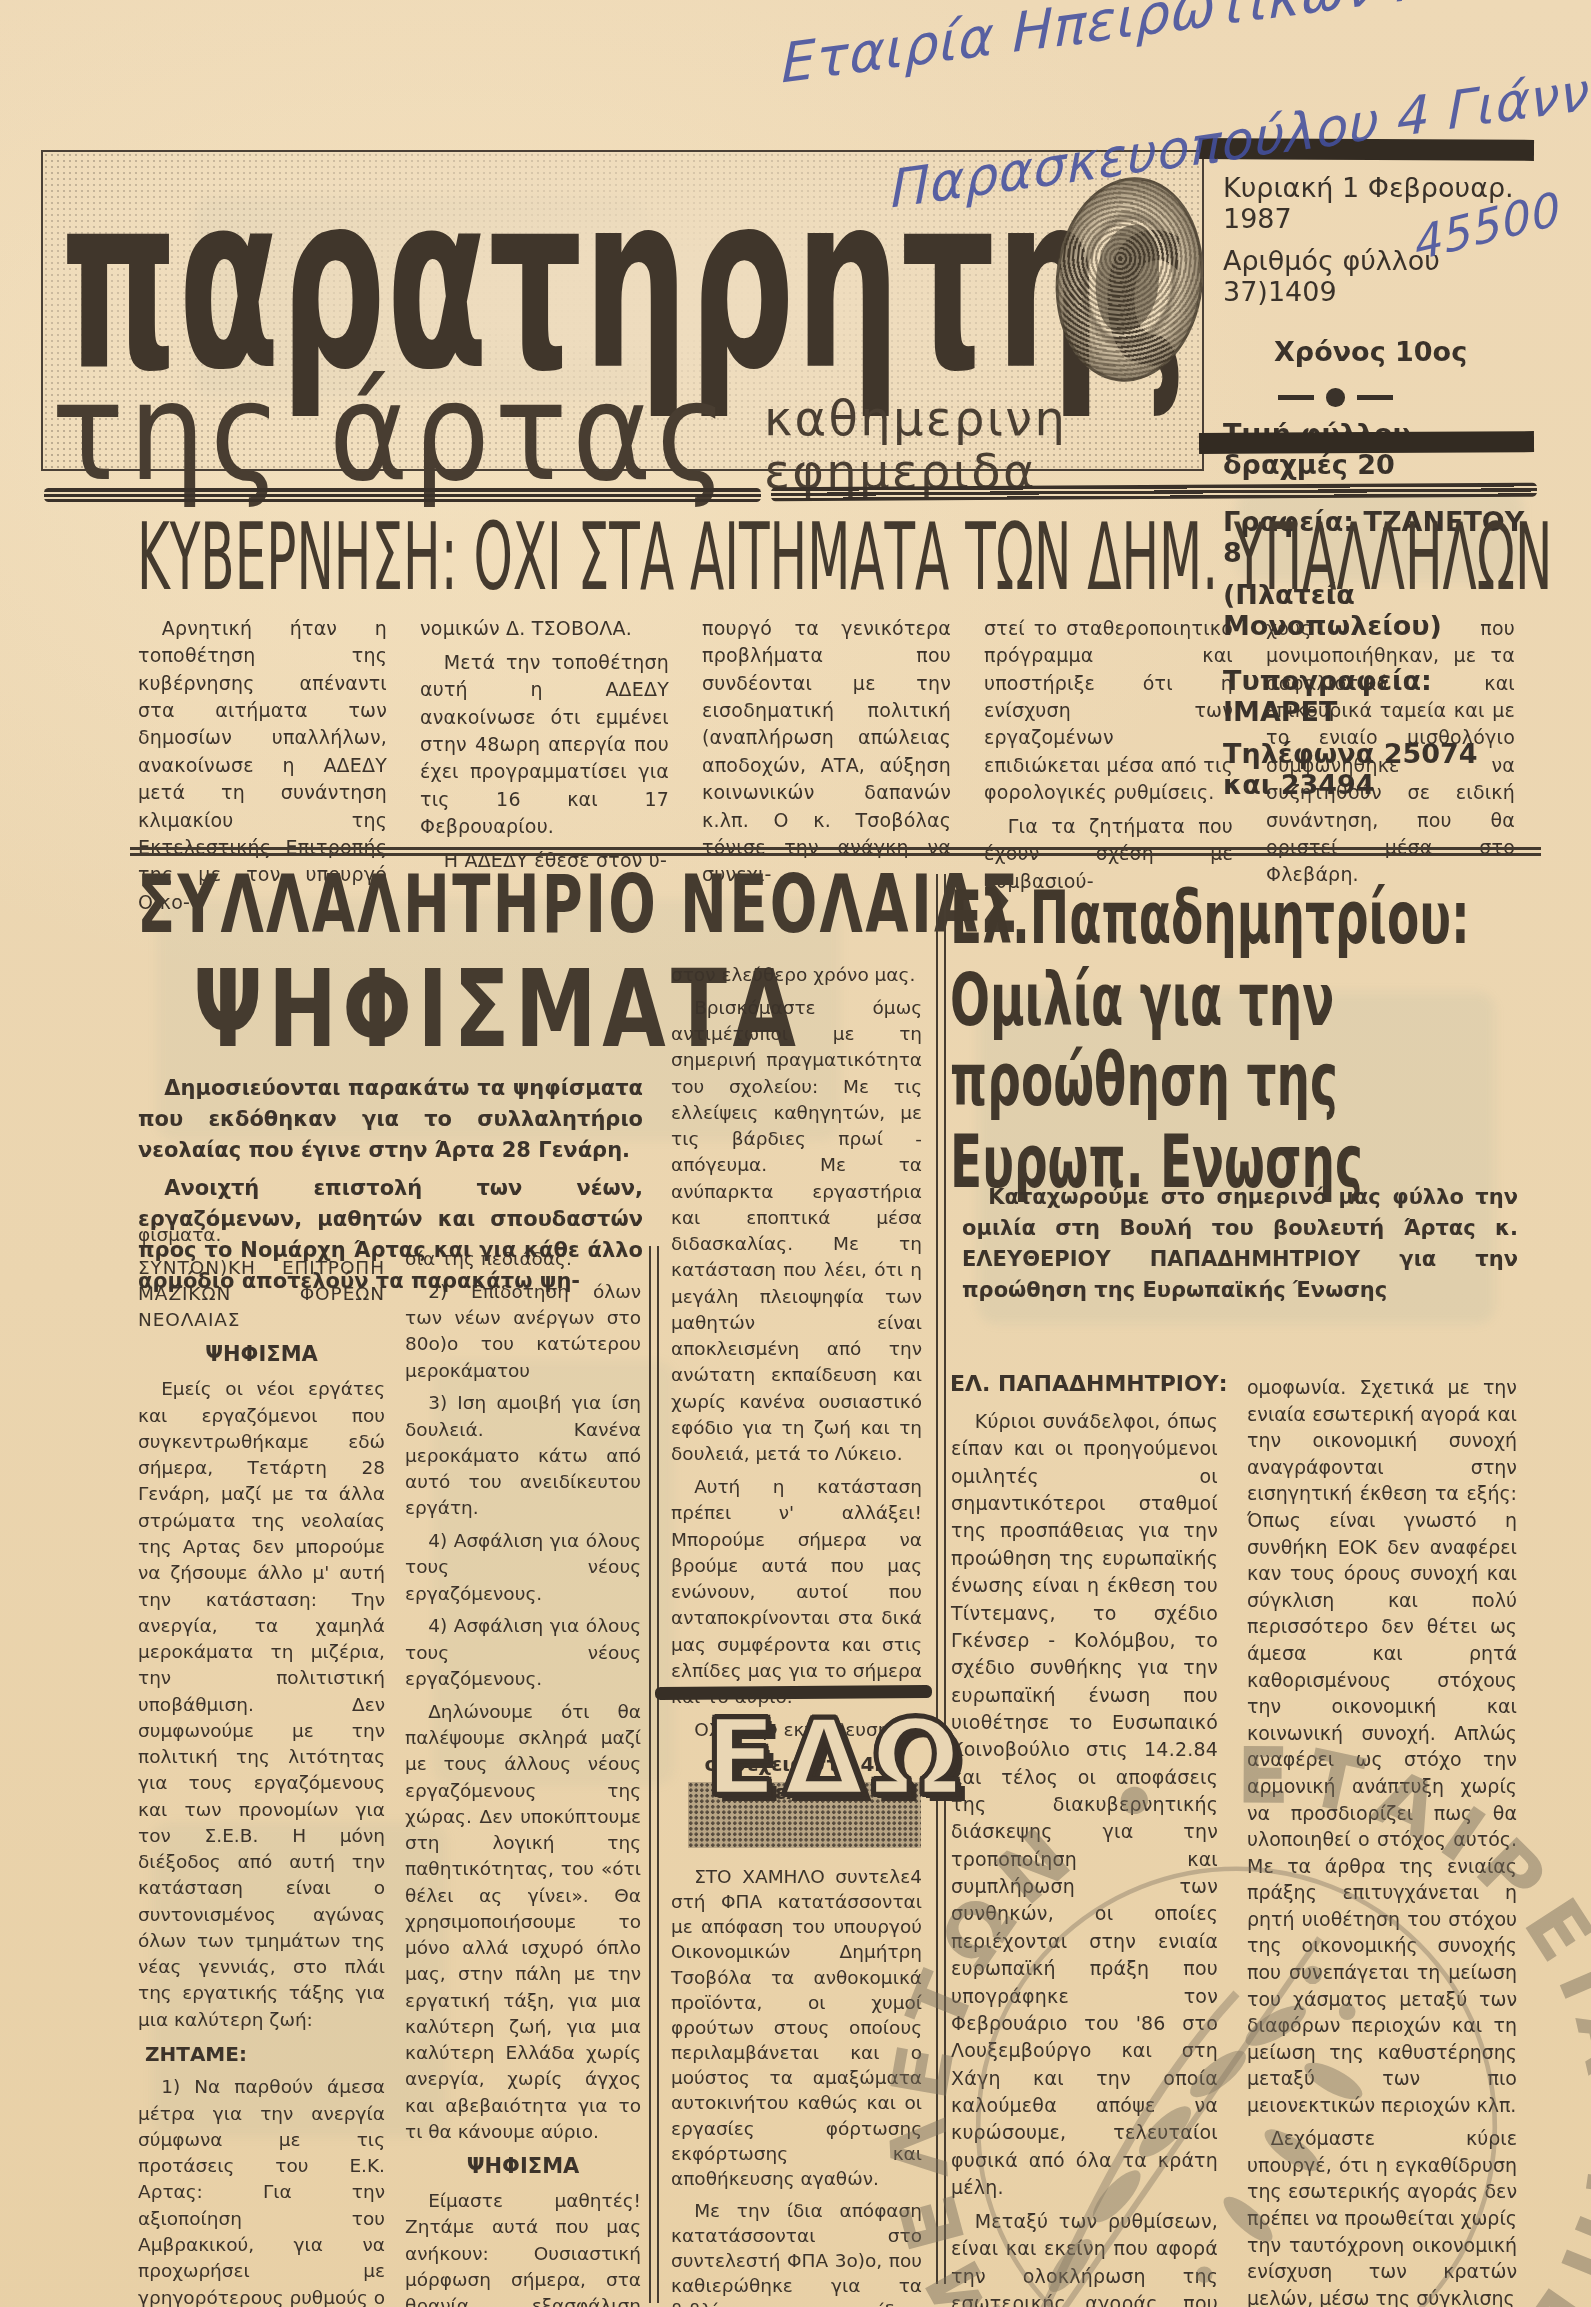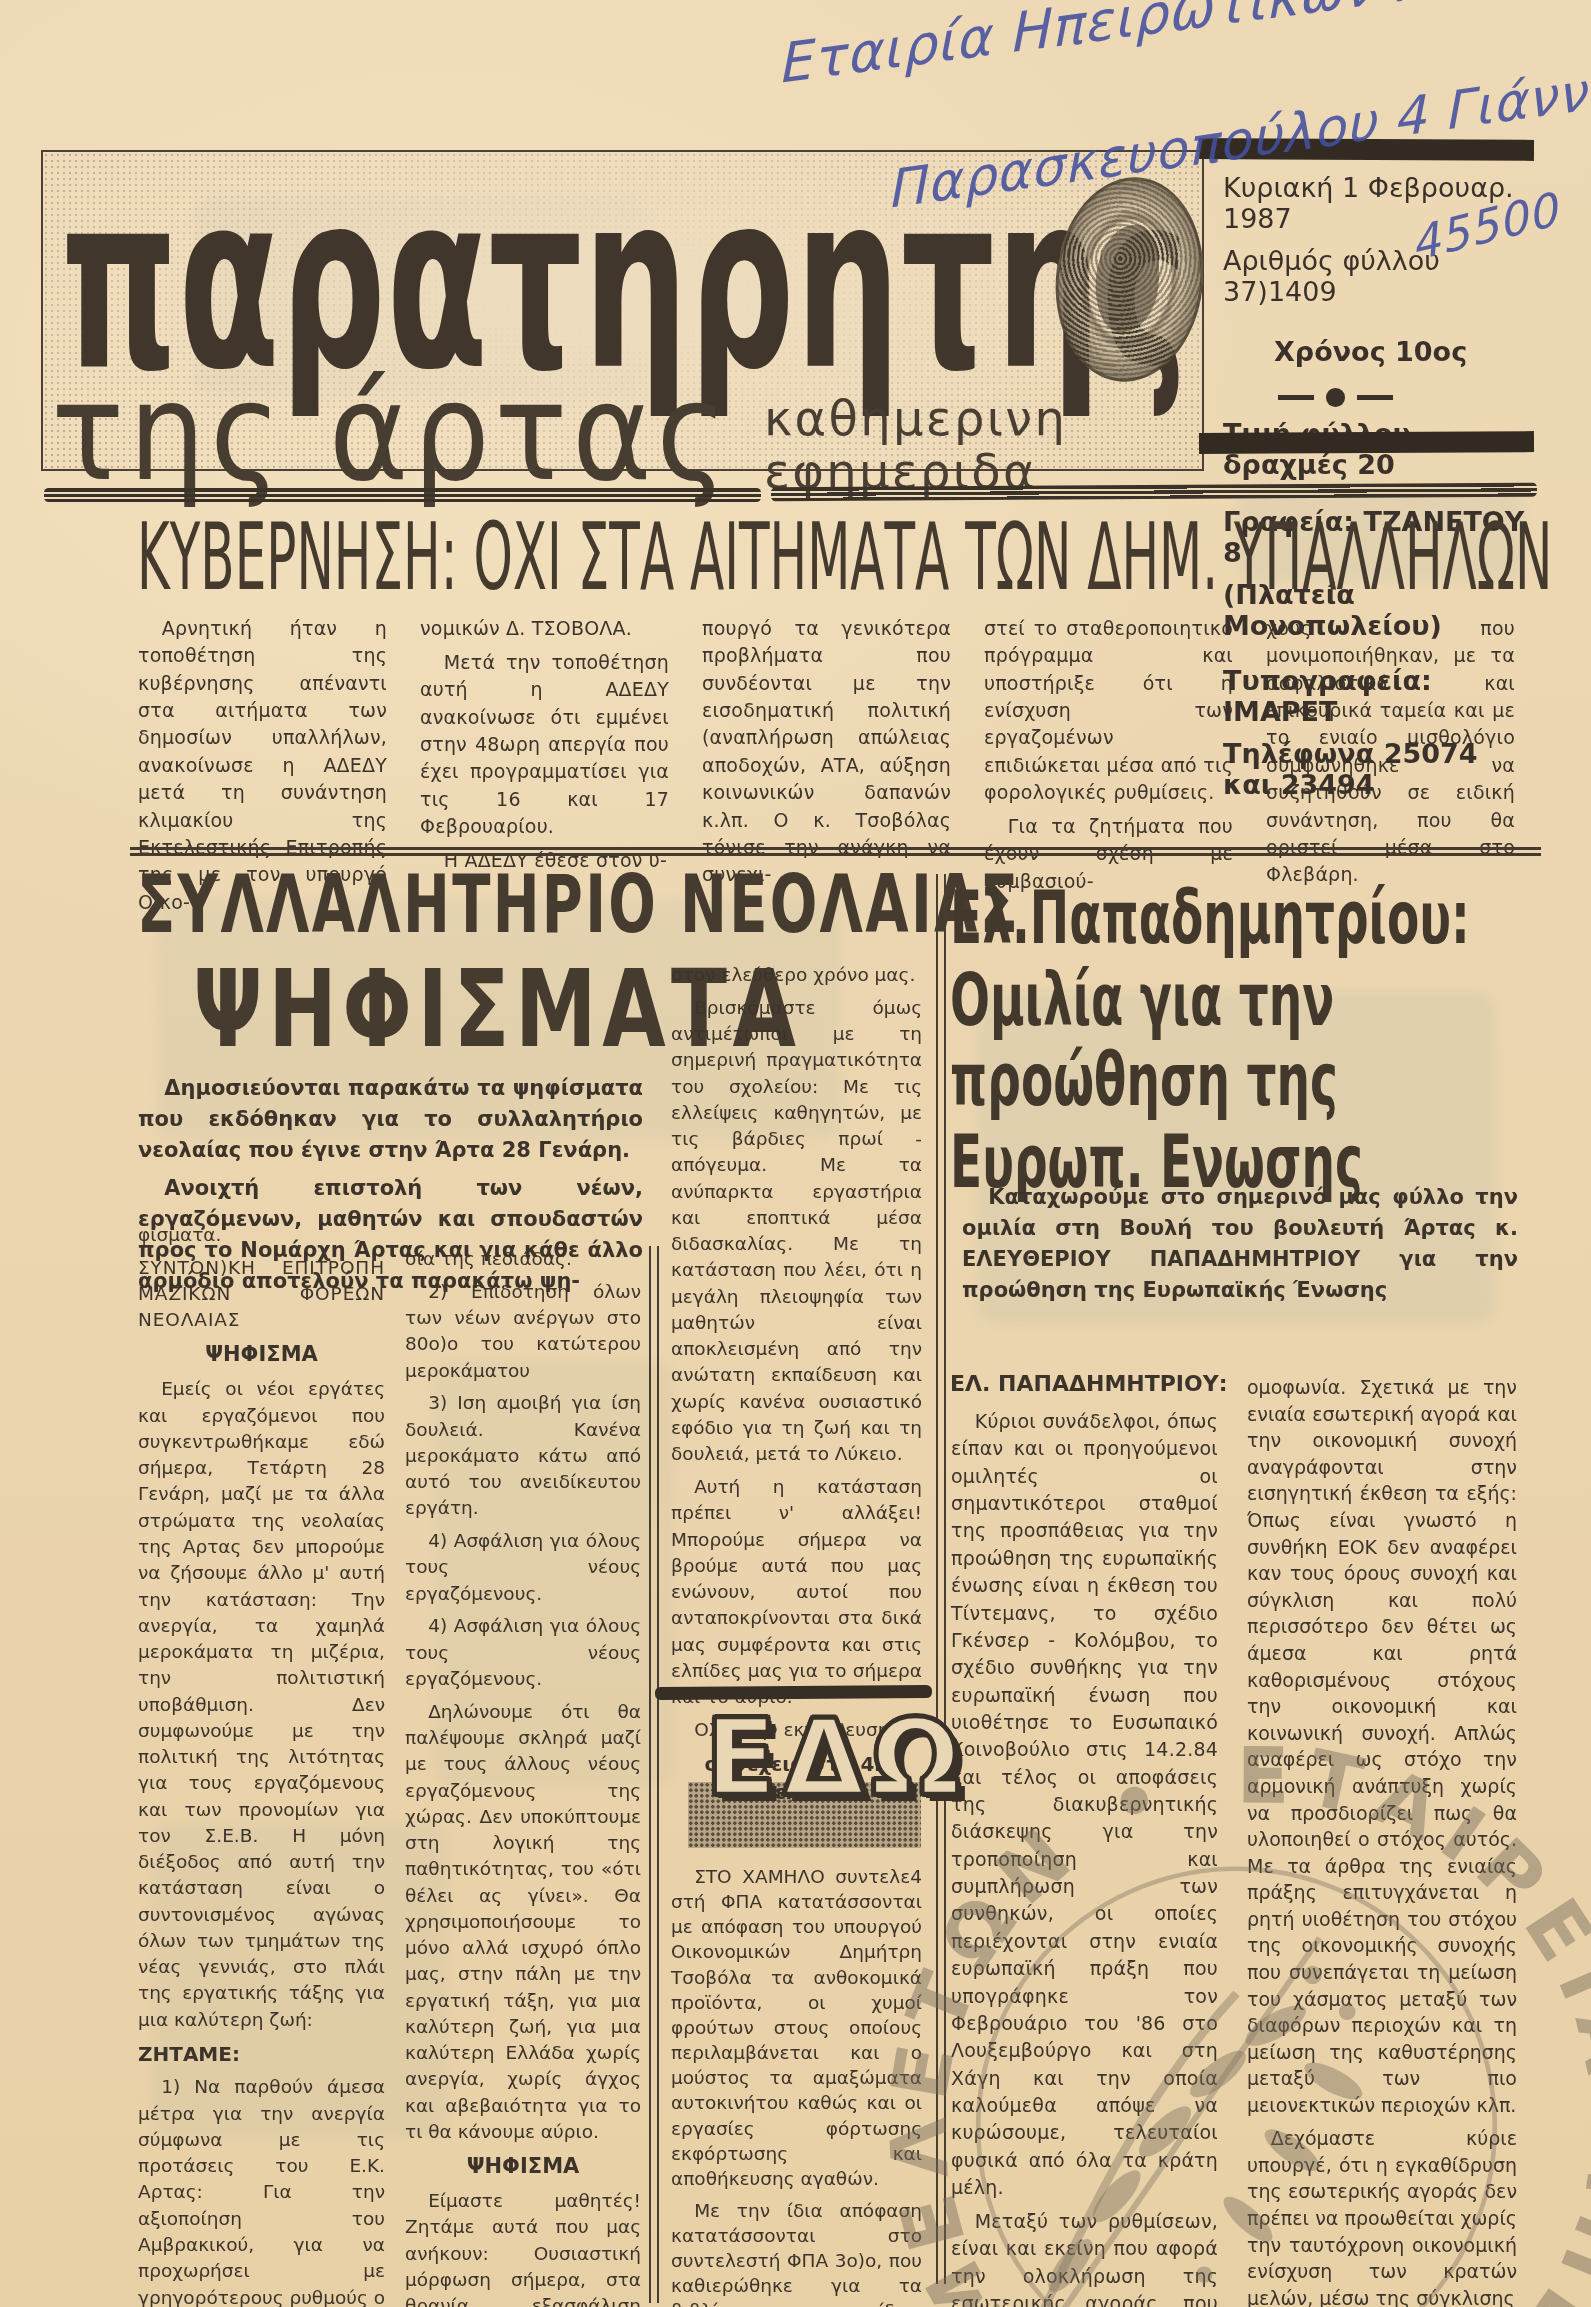--- a/index.html
+++ b/index.html
@@ -150,21 +150,21 @@
   <div class="col introb" style="left:138px;top:1073px;width:505px;">
     <p>Δημοσιεύονται παρακάτω τα ψηφίσματα που εκδόθηκαν για το συλλαλητήριο νεολαίας που έγινε στην Άρτα 28 Γενάρη.</p>
     <p>Ανοιχτή επιστολή των νέων, εργαζόμενων, μαθητών και σπουδαστών προς το Νομάρχη Άρτας και για κάθε άλλο αρμόδιο αποτελούν τα παρακάτω ψη-</p>
   </div>
 
   <div class="col body40" style="left:138px;top:1222px;width:247px;">
     <p class="cont">φίσματα.</p>
     <p class="cont" style="letter-spacing:0.9px;">ΣΥΝΤΟΝ)ΚΗ ΕΠΙΤΡΟΠΗ ΜΑΖΙΚΩΝ ΦΟΡΕΩΝ ΝΕΟΛΑΙΑΣ</p>
     <p class="subhead" style="font-size:21px;">ΨΗΦΙΣΜΑ</p>
     <p>Εμείς οι νέοι εργάτες και εργαζόμενοι που συγκεντρωθήκαμε εδώ σήμερα, Τετάρτη 28 Γενάρη, μαζί με τα άλλα στρώματα της νεολαίας της Αρτας δεν μπορούμε να ζήσουμε άλλο μ' αυτή την κατάσταση: Την ανεργία, τα χαμηλά μεροκάματα τη μιζέρια, την πολιτιστική υποβάθμιση. Δεν συμφωνούμε με την πολιτική της λιτότητας για τους εργαζόμενους και των προνομίων για τον Σ.Ε.Β. Η μόνη διέξοδος από αυτή την κατάσταση είναι ο συντονισμένος αγώνας όλων των τμημάτων της νέας γεννιάς, στο πλάι της εργατικής τάξης για μια καλύτερη ζωή:</p>
-    <p class="cont b" style="font-size:20px;">ΖΗΤΑΜΕ:</p>
+    <p class="cont b" style="font-size:20px;margin-left:7px;">ΖΗΤΑΜΕ:</p>
     <p>1) Να παρθούν άμεσα μέτρα για την ανεργία σύμφωνα με τις προτάσεις του Ε.Κ. Αρτας: Για την αξιοποίηση του Αμβρακικού, για να προχωρήσει με γρηγορότερους ρυθμούς ο δρόμος Αρτα — Τρίκαλα, ν' αρχίσουν επιτέλους τα εγγειοβελτιωτικά έργα Πέτα — Κομποτιού, να γίνει πράξη η αντιπαγετική προστα</p>
   </div>
 
   <div class="col body40" style="left:405px;top:1246px;width:236px;">
     <p class="cont">σία της πεδιάδας.</p>
     <p>2) Επιδότηση όλων των νέων ανέργων στο 80ο)ο του κατώτερου μεροκάματου</p>
     <p>3) Ιση αμοιβή για ίση δουλειά. Κανένα μεροκάματο κάτω από αυτό του ανειδίκευτου εργάτη.</p>
     <p>4) Ασφάλιση για όλους τους νέους εργαζόμενους.</p>
     <p>4) Ασφάλιση για όλους τους νέους εργαζόμενους.</p>
     <p>Δηλώνουμε ότι θα παλέψουμε σκληρά μαζί με τους άλλους νέους εργαζόμενους της χώρας. Δεν υποκύπτουμε στη λογική της παθητικότητας, του «ότι θέλει ας γίνει». Θα χρησιμοποιήσουμε το μόνο αλλά ισχυρό όπλο μας, στην πάλη με την εργατική τάξη, για μια καλύτερη ζωή, για μια καλύτερη Ελλάδα χωρίς ανεργία, χωρίς άγχος και αβεβαιότητα για το τι θα κάνουμε αύριο.</p>

